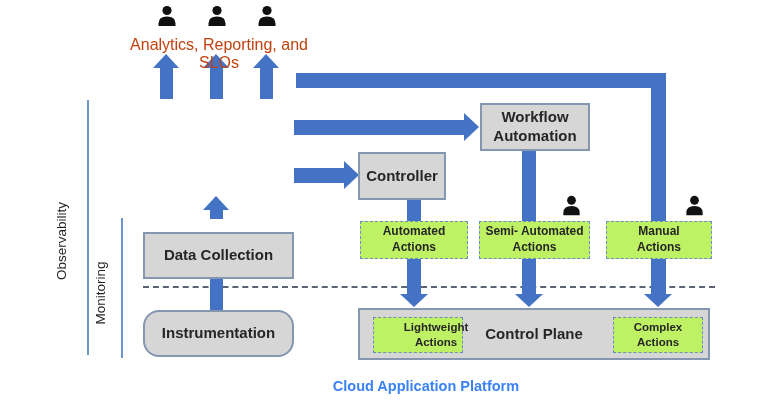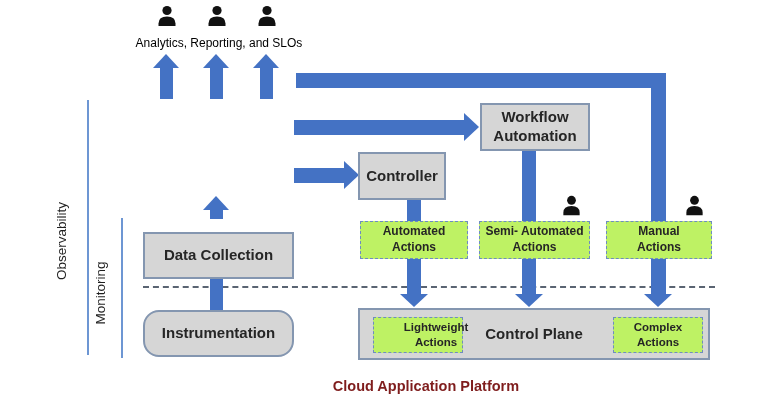--- a/index.html
+++ b/index.html
@@ -42,22 +42,22 @@
   .bracket-line{position:absolute;width:2px;background:var(--bracket-line);z-index:0;}
   .bracket-label{
     position:absolute;width:200px;height:20px;text-align:center;
     transform:rotate(-90deg);font-size:13.5px;color:#1f1f1f;z-index:0;
   }
   
   .divider{
     position:absolute;height:0;border-top:2.5px dashed var(--divider);z-index:0;
   }
   .person{position:absolute;z-index:4;}
-  .toplabel{position:absolute;font-size:12px;text-align:center;color:#000000;z-index:2;}
-  .bottomlabel{position:absolute;font-size:14.5px;font-weight:700;text-align:center;color:#7f1d1d;z-index:2;}
+  .toplabel{position:absolute;font-size:16px;text-align:center;color:#c2410c;z-index:2;}
+  .bottomlabel{position:absolute;font-size:14.5px;font-weight:700;text-align:center;color:#3b82f6;z-index:2;}
 </style>
 </head>
 <body>
 
 <div class="diagram">
 
   <div class="bracket-line" style="left:87px;top:100px;height:255px;"></div>
   <div class="bracket-line" style="left:121px;top:218px;height:140px;"></div>
   <div class="bracket-label" style="left:-36px;top:231px;">Observability</div>
   <div class="bracket-label" style="left:3px;top:283px;">Monitoring</div>

